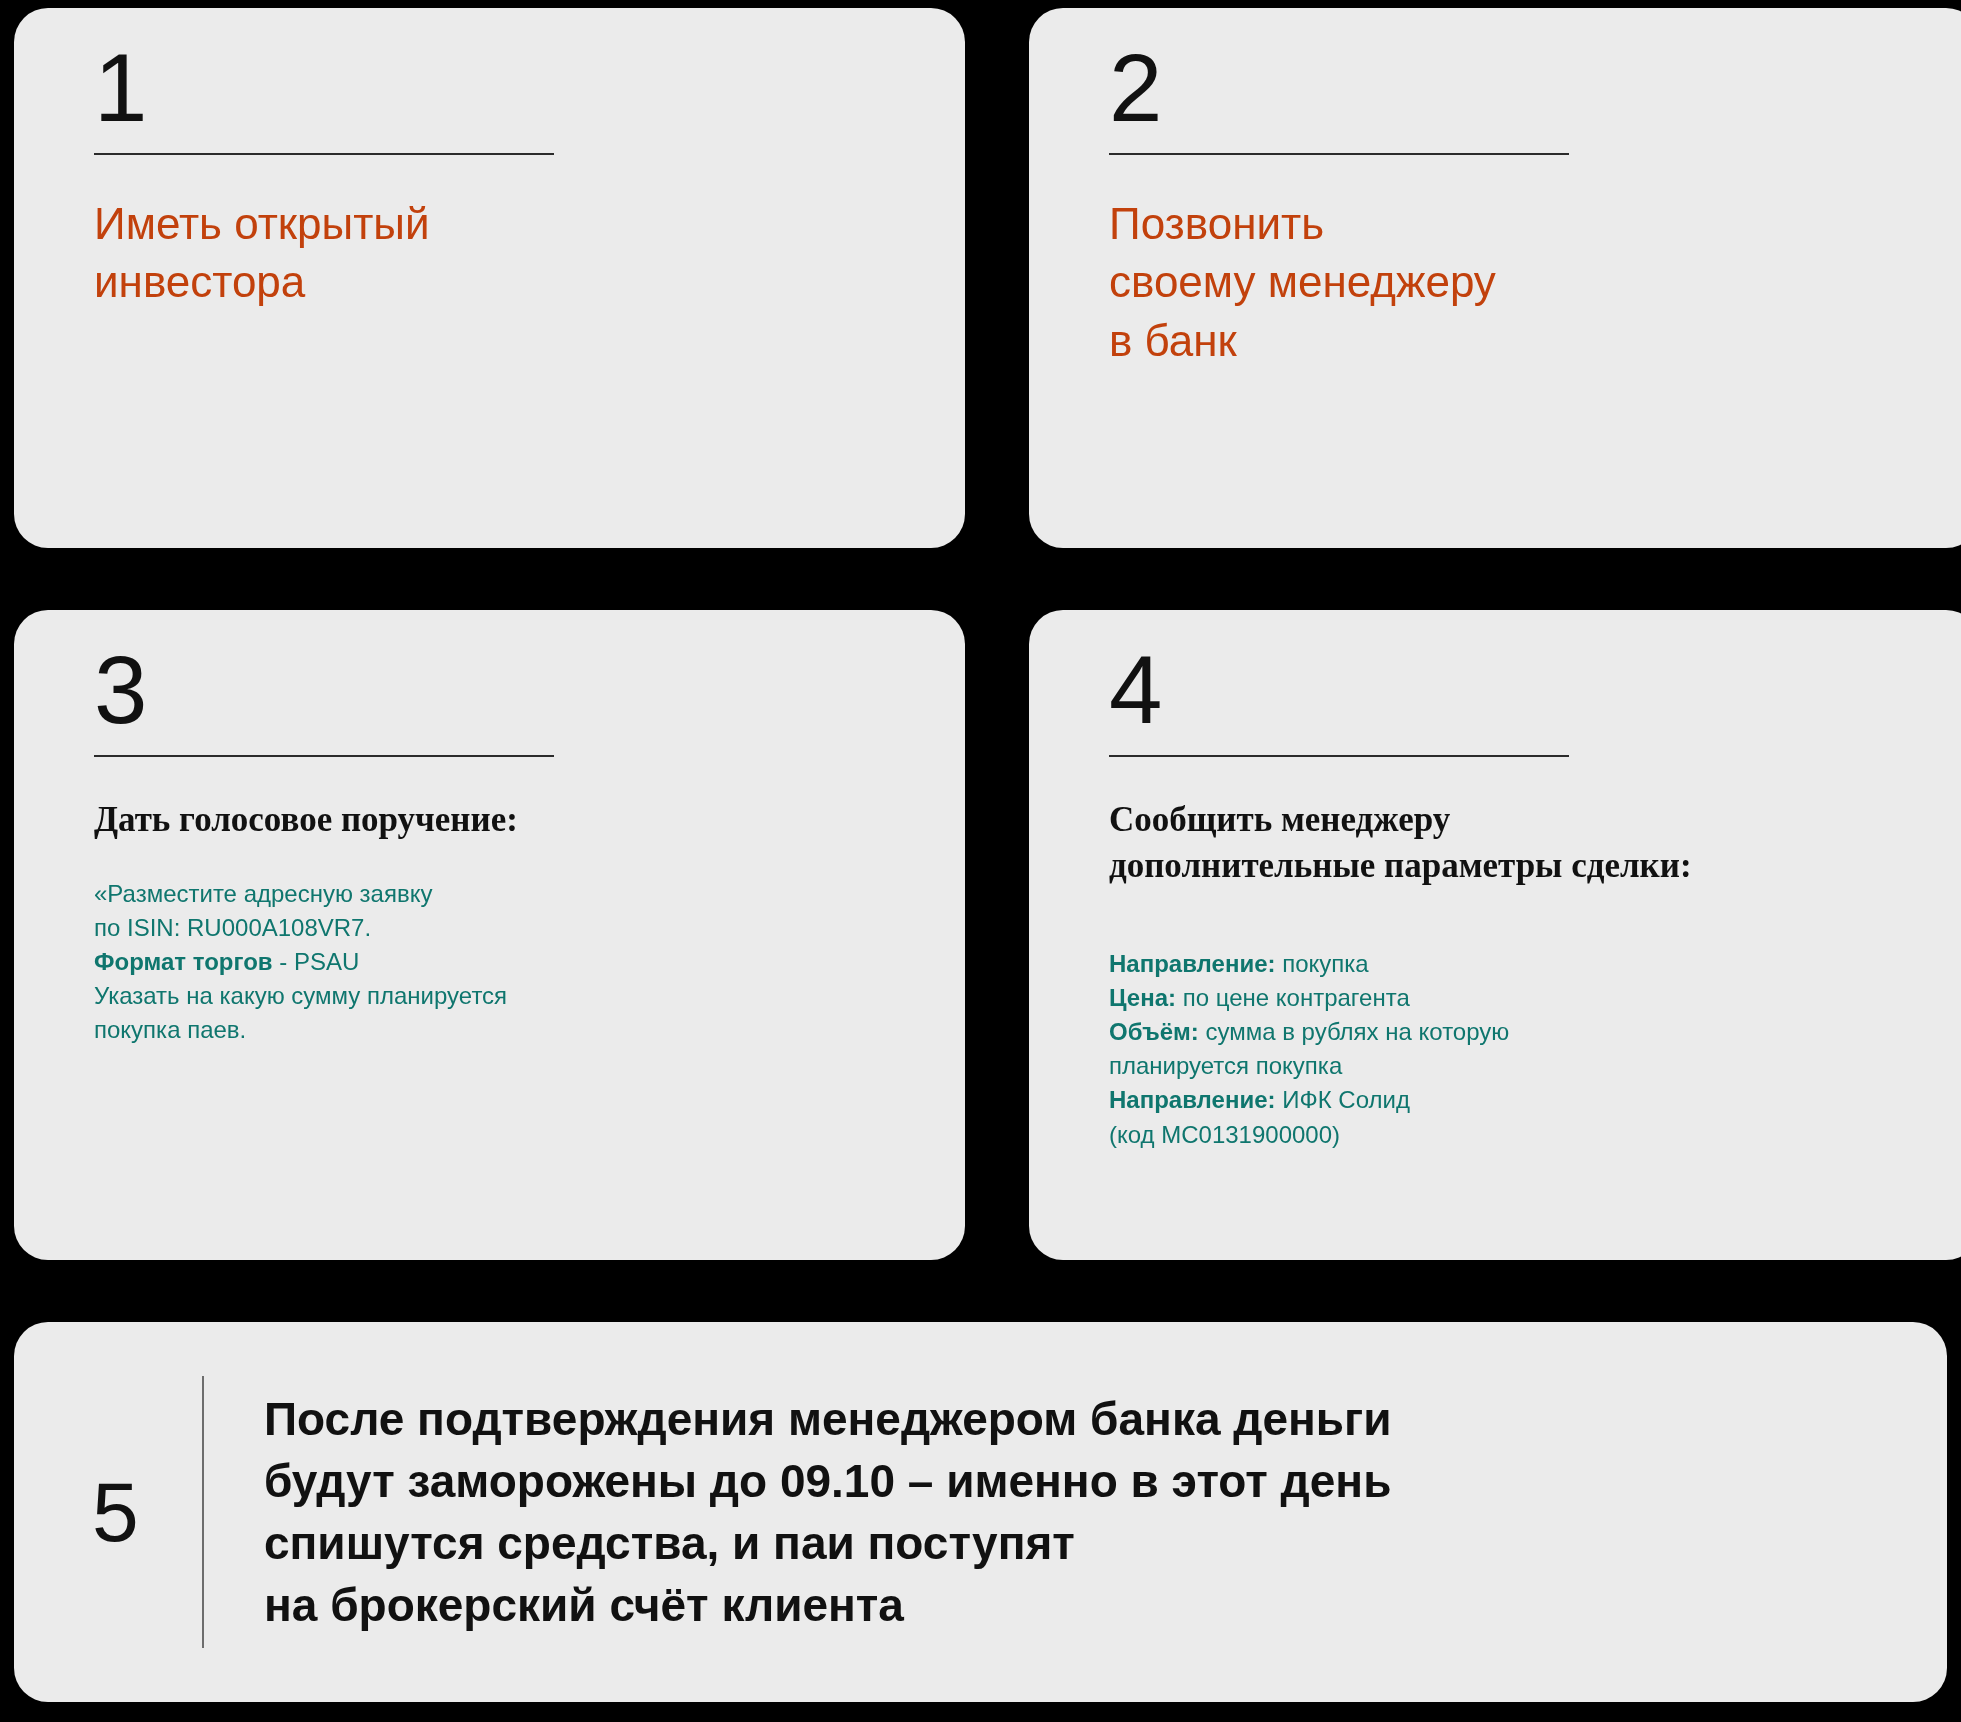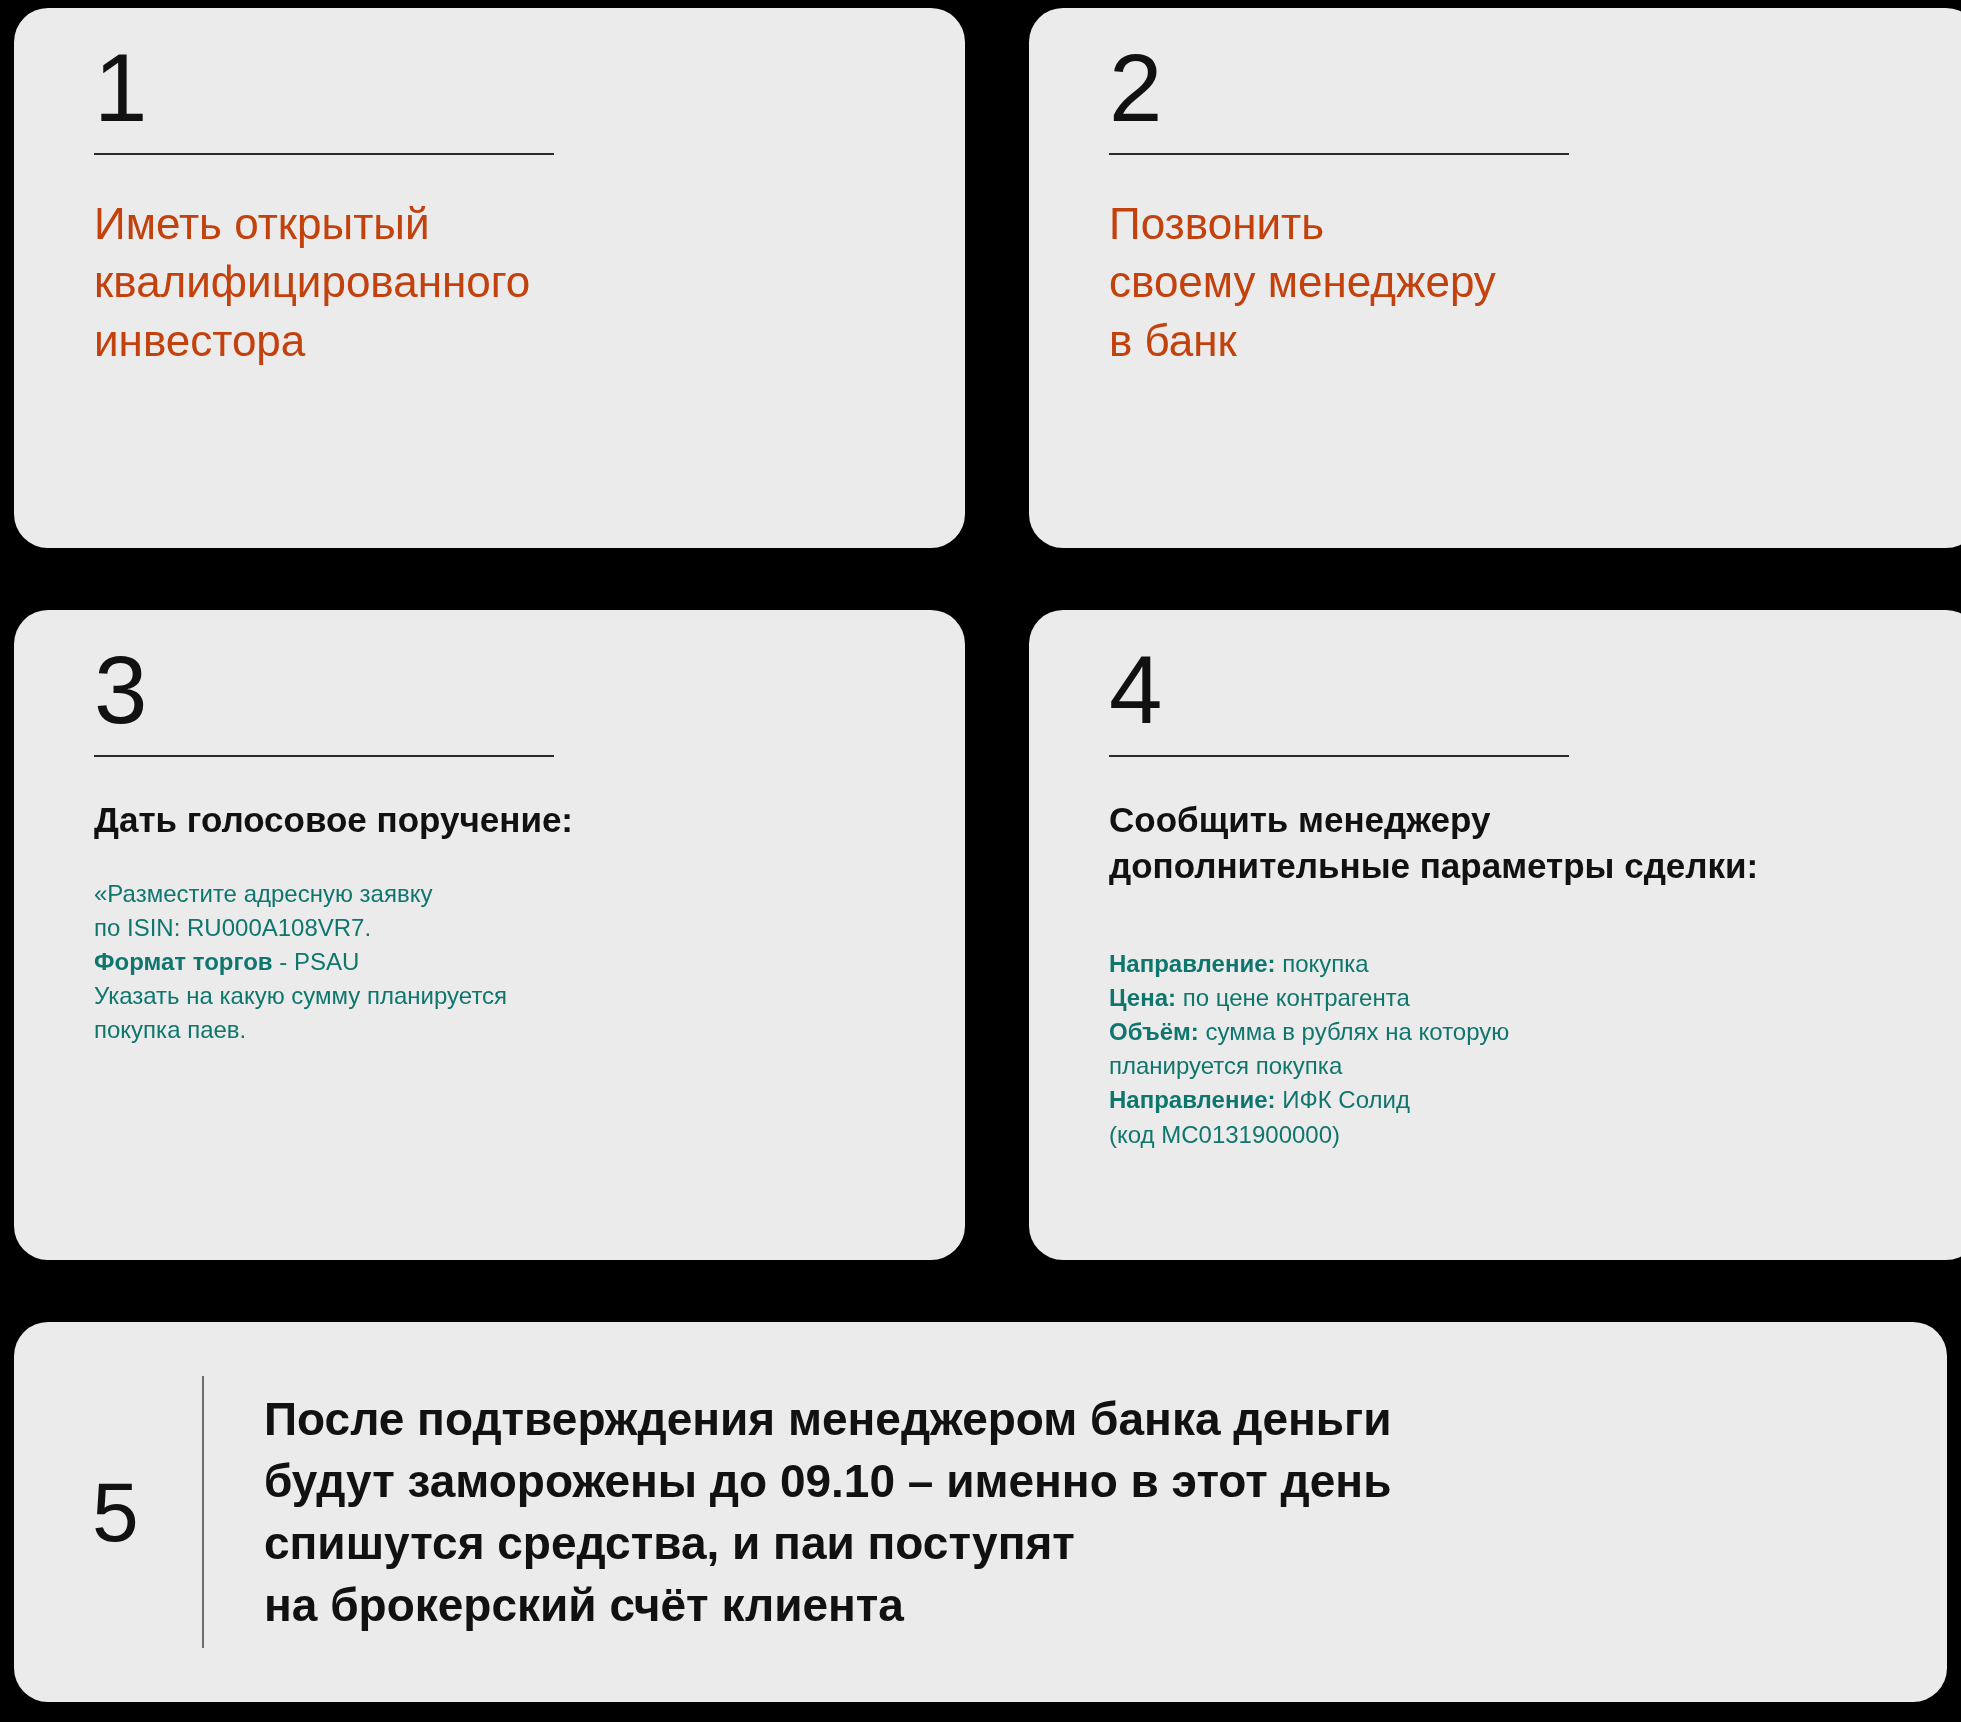--- a/index.html
+++ b/index.html
@@ -57,20 +57,21 @@
     line-height: 1.33;
     color: #c2410c;
     font-weight: 400;
   }
   .lead {
     font-weight: 700;
     font-size: 35px;
     line-height: 1.32;
     color: #111111;
     margin-bottom: 34px;
+    font-family: Liberation Serif, serif;
   }
   .lead.tight {
     margin-bottom: 30px;
   }
   .para {
     font-size: 24px;
     line-height: 1.42;
     color: #0f766e;
   }
   .para b {
@@ -120,21 +121,20 @@
 
 <div class="board">
 
   <div class="grid">
 
     <div class="card">
       <div class="card-num">1</div>
       <div class="rule"></div>
       <div class="card-body">
         <span class="nowrap-line">Иметь открытый</span>
-        <span class="nowrap-line">квалифицированного</span>
         <span class="nowrap-line">инвестора</span>
       </div>
     </div>
 
     <div class="card">
       <div class="card-num">2</div>
       <div class="rule"></div>
       <div class="card-body">
         <span class="nowrap-line">Позвонить</span>
         <span class="nowrap-line">своему менеджеру</span>

